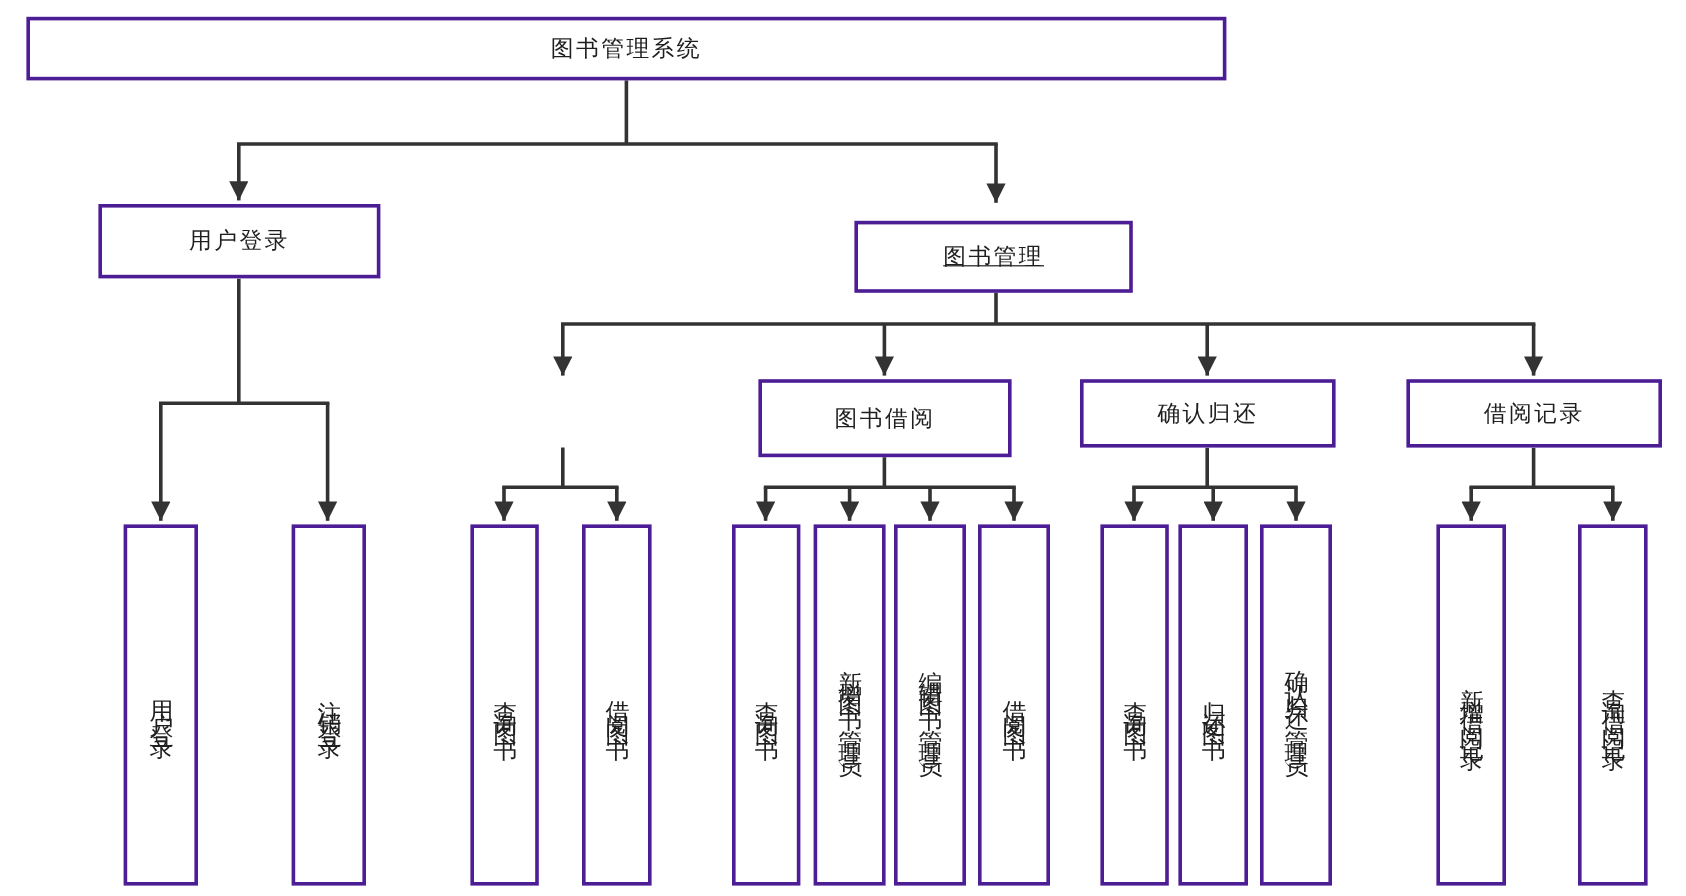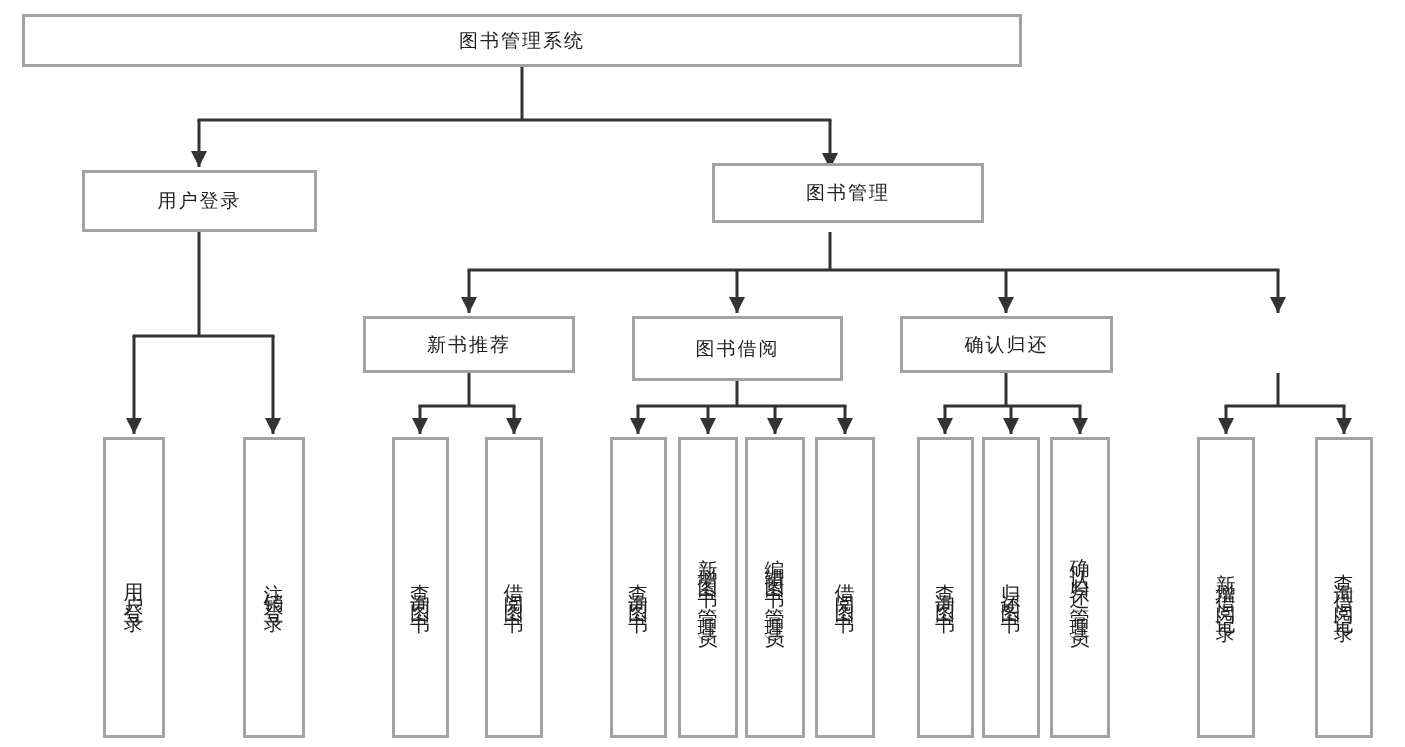--- a/index.html
+++ b/index.html
@@ -18,21 +18,21 @@
   .wires {
     position: absolute;
     left: 0; top: 0;
     width: 1405px;
     height: 747px;
     pointer-events: none;
   }
   .node {
     position: absolute;
     box-sizing: border-box;
-    border: 3px solid #a3a3a3;
+    border: 3px solid #4c1d95;
     background: #ffffff;
     color: #1f1f1f;
     display: flex;
     align-items: center;
     justify-content: center;
     text-align: center;
   }
   .hbox {
     font-size: 19px;
     letter-spacing: 2px;
@@ -112,32 +112,32 @@
     </g>
   </svg>
 
   <div class="node hbox root-box">
     <span>图书管理系统</span>
   </div>
 
   <div class="node hbox" style="left:82px; top:170px; width:235px; height:62px;">
     <span>用户登录</span>
   </div>
-  <div class="node hbox" style="left:712px; top:163px; width:272px; height:60px;">
+  <div class="node hbox" style="left:712px; top:184px; width:232px; height:60px;text-decoration:underline;">
     <span>图书管理</span>
   </div>
 
-  <div class="node hbox" style="left:363px; top:316px; width:212px; height:57px;">
-    <span>新书推荐</span>
-  </div>
   <div class="node hbox" style="left:632px; top:316px; width:211px; height:65px;">
     <span>图书借阅</span>
   </div>
   <div class="node hbox" style="left:900px; top:316px; width:213px; height:57px;">
     <span>确认归还</span>
+  </div>
+  <div class="node hbox" style="left:1172px; top:316px; width:213px; height:57px;">
+    <span>借阅记录</span>
   </div>
 
   <div class="node leaf" style="left:103px; width:62px;">
     <span class="vtext">用户登录</span>
   </div>
   <div class="node leaf" style="left:243px; width:62px;">
     <span class="vtext">注销登录</span>
   </div>
 
   <div class="node leaf" style="left:392px; width:57px;">

